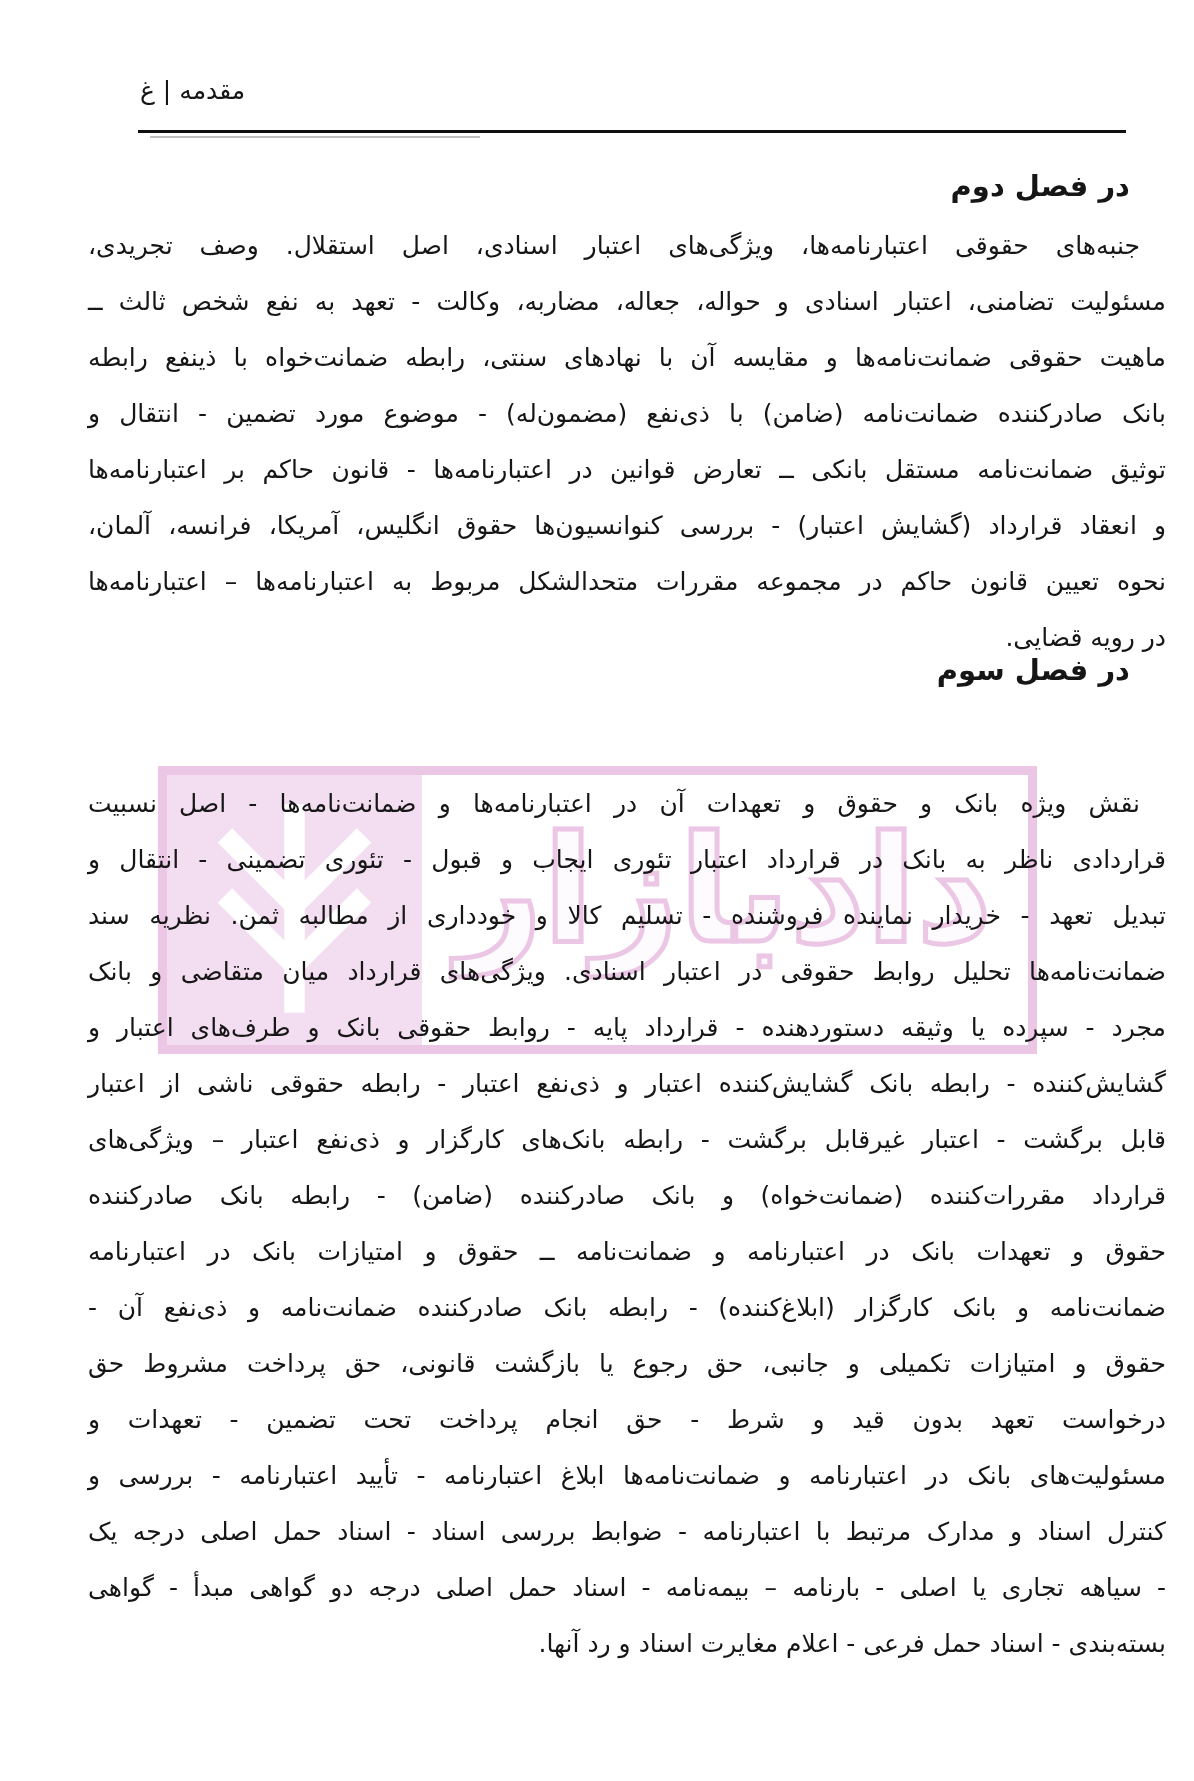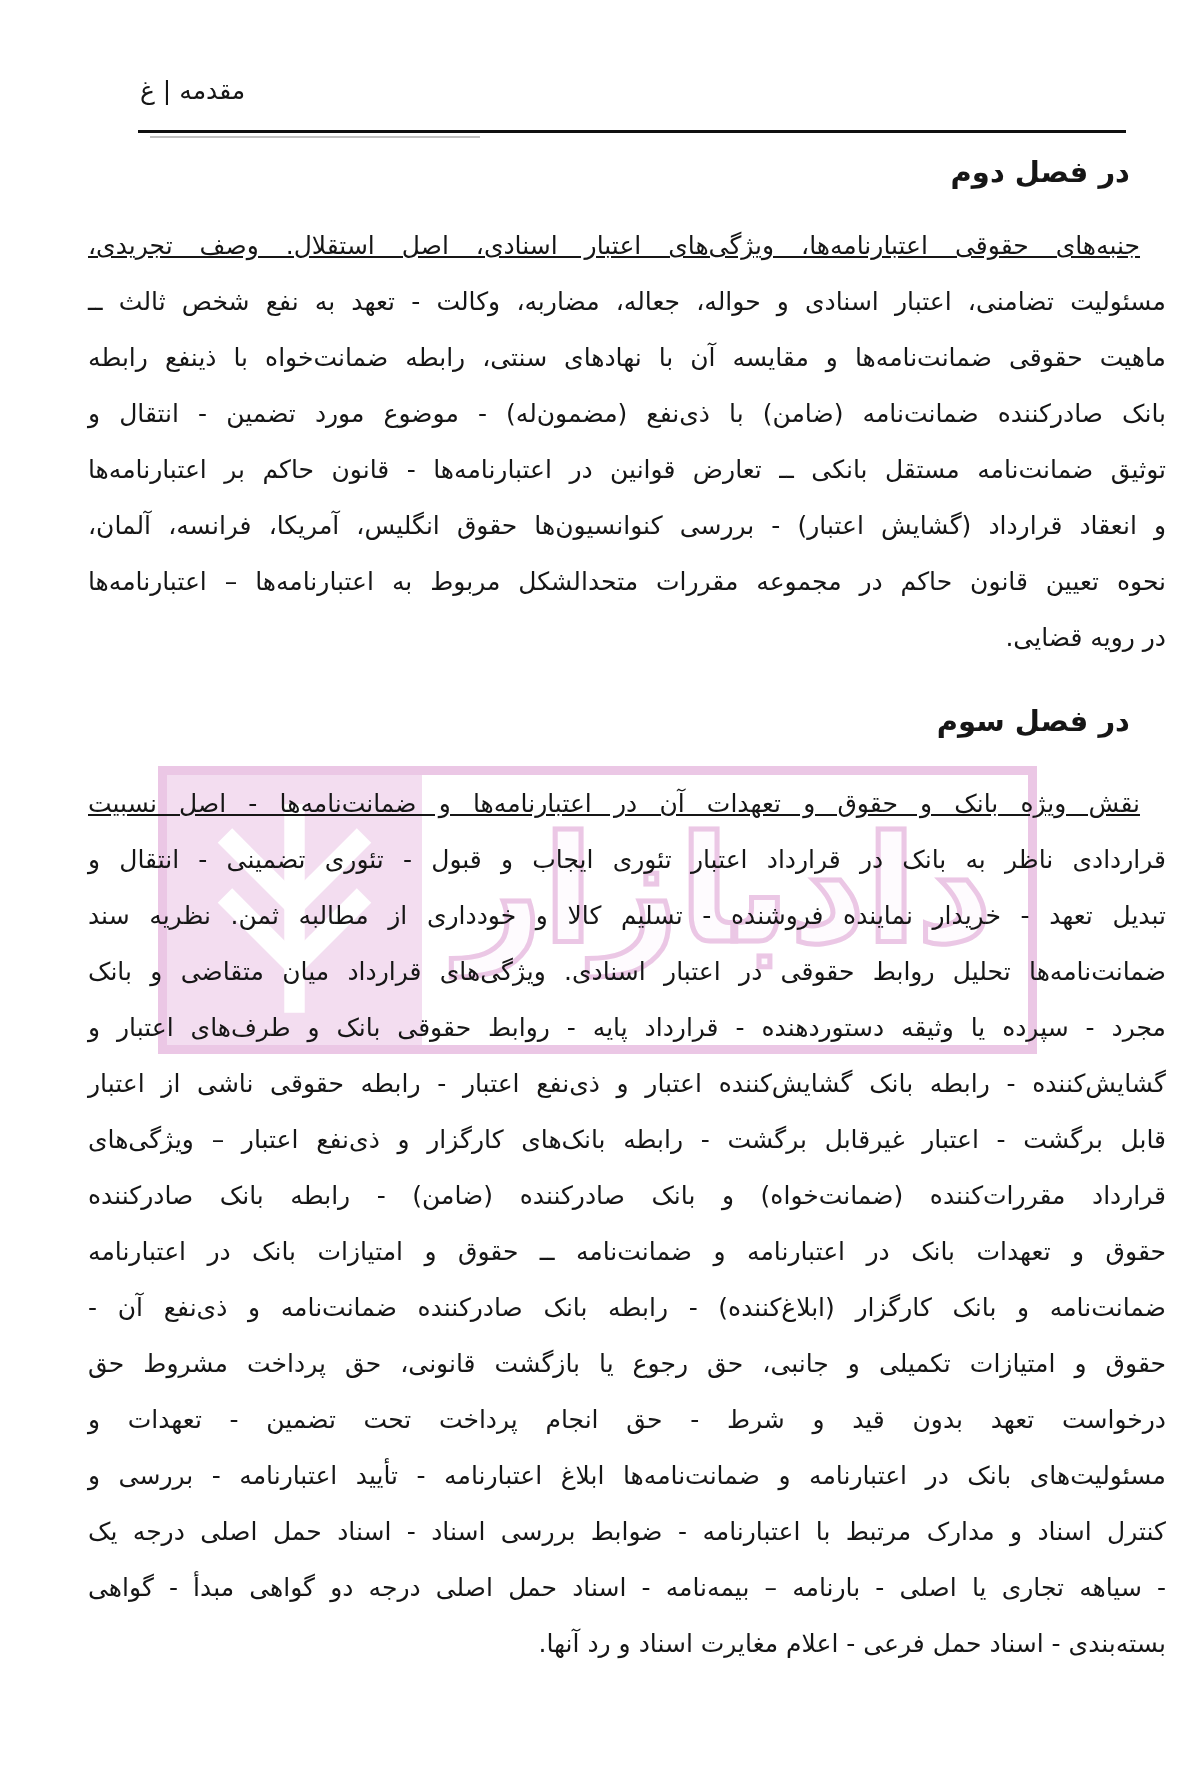--- a/index.html
+++ b/index.html
@@ -32,21 +32,21 @@
   }
   .chapter-heading{
     font-weight:bold;font-size:29px;line-height:44px;
     padding-right:36px;text-align:right;
   }
   .line{
     height:56px;line-height:56px;font-size:25px;
     text-align:justify;text-align-last:justify;
     overflow:visible;white-space:normal;
   }
-  .line.first{padding-right:26px;text-decoration:underline;}
+  .line.first{padding-right:26px;}
   .line.last{text-align-last:right;}
   
   .watermark{
     position:absolute;left:158px;top:766px;
     width:879px;height:288px;
     border:9px solid var(--wm-stroke,#ebc7e5);
     box-sizing:border-box;
     display:flex;z-index:0;
   }
   .wm-square{
@@ -83,35 +83,35 @@
         </svg>
       </span>
     </div>
     <div class="wm-word">دادبازار</div>
   </div>
 
   <div class="running-head">مقدمه | غ</div>
   <div class="head-rule"></div>
   <div class="head-rule-artifact"></div>
 
-  <div class="textblock" style="top:150px">
+  <div class="textblock" style="top:164px">
     <div class="chapter-heading">در فصل دوم</div>
   </div>
   <div class="textblock" style="top:218px">
     <div class="line first">جنبه‌های حقوقی اعتبارنامه‌ها، ویژگی‌های اعتبار اسنادی، اصل استقلال. وصف تجریدی،</div>
     <div class="line">مسئولیت تضامنی، اعتبار اسنادی و حواله، جعاله، مضاربه، وکالت - تعهد به نفع شخص ثالث ــ</div>
     <div class="line">ماهیت حقوقی ضمانت‌نامه‌ها و مقایسه آن با نهادهای سنتی، رابطه ضمانت‌خواه با ذینفع رابطه</div>
     <div class="line">بانک صادرکننده ضمانت‌نامه (ضامن) با ذی‌نفع (مضمون‌له) - موضوع مورد تضمین - انتقال و</div>
     <div class="line">توثیق ضمانت‌نامه مستقل بانکی ــ تعارض قوانین در اعتبارنامه‌ها - قانون حاکم بر اعتبارنامه‌ها</div>
     <div class="line">و انعقاد قرارداد (گشایش اعتبار) - بررسی کنوانسیون‌ها حقوق انگلیس، آمریکا، فرانسه، آلمان،</div>
     <div class="line">نحوه تعیین قانون حاکم در مجموعه مقررات متحدالشکل مربوط به اعتبارنامه‌ها – اعتبارنامه‌ها</div>
     <div class="line last">در رویه قضایی.</div>
   </div>
 
-  <div class="textblock" style="top:699px">
+  <div class="textblock" style="top:648px">
     <div class="chapter-heading">در فصل سوم</div>
   </div>
   <div class="textblock" style="top:776px">
     <div class="line first">نقش ویژه بانک و حقوق و تعهدات آن در اعتبارنامه‌ها و ضمانت‌نامه‌ها - اصل نسبیت</div>
     <div class="line">قراردادی ناظر به بانک در قرارداد اعتبار تئوری ایجاب و قبول - تئوری تضمینی - انتقال و</div>
     <div class="line">تبدیل تعهد - خریدار نماینده فروشنده - تسلیم کالا و خودداری از مطالبه ثمن. نظریه سند</div>
     <div class="line">ضمانت‌نامه‌ها تحلیل روابط حقوقی در اعتبار اسنادی. ویژگی‌های قرارداد میان متقاضی و بانک</div>
     <div class="line">مجرد - سپرده یا وثیقه دستوردهنده - قرارداد پایه - روابط حقوقی بانک و طرف‌های اعتبار و</div>
     <div class="line">گشایش‌کننده - رابطه بانک گشایش‌کننده اعتبار و ذی‌نفع اعتبار - رابطه حقوقی ناشی از اعتبار</div>
     <div class="line">قابل برگشت - اعتبار غیرقابل برگشت - رابطه بانک‌های کارگزار و ذی‌نفع اعتبار – ویژگی‌های</div>

